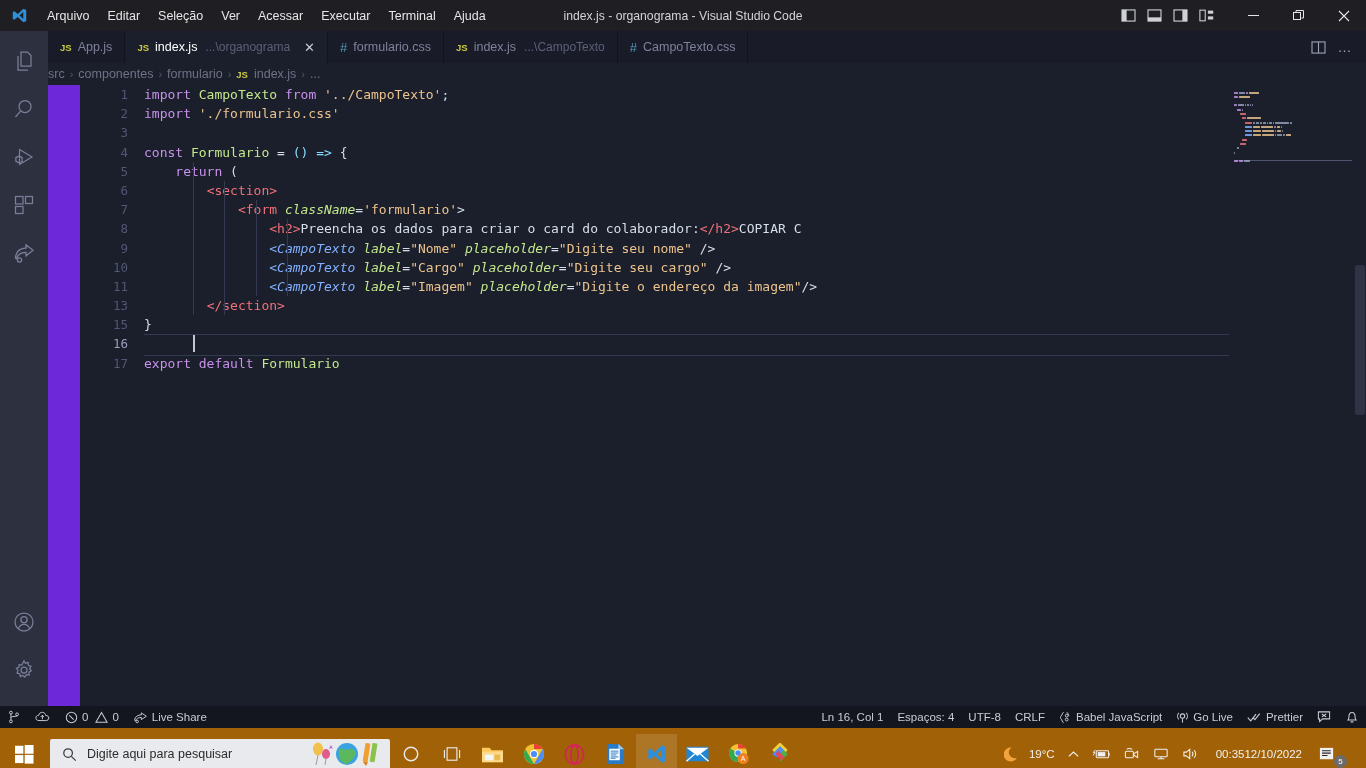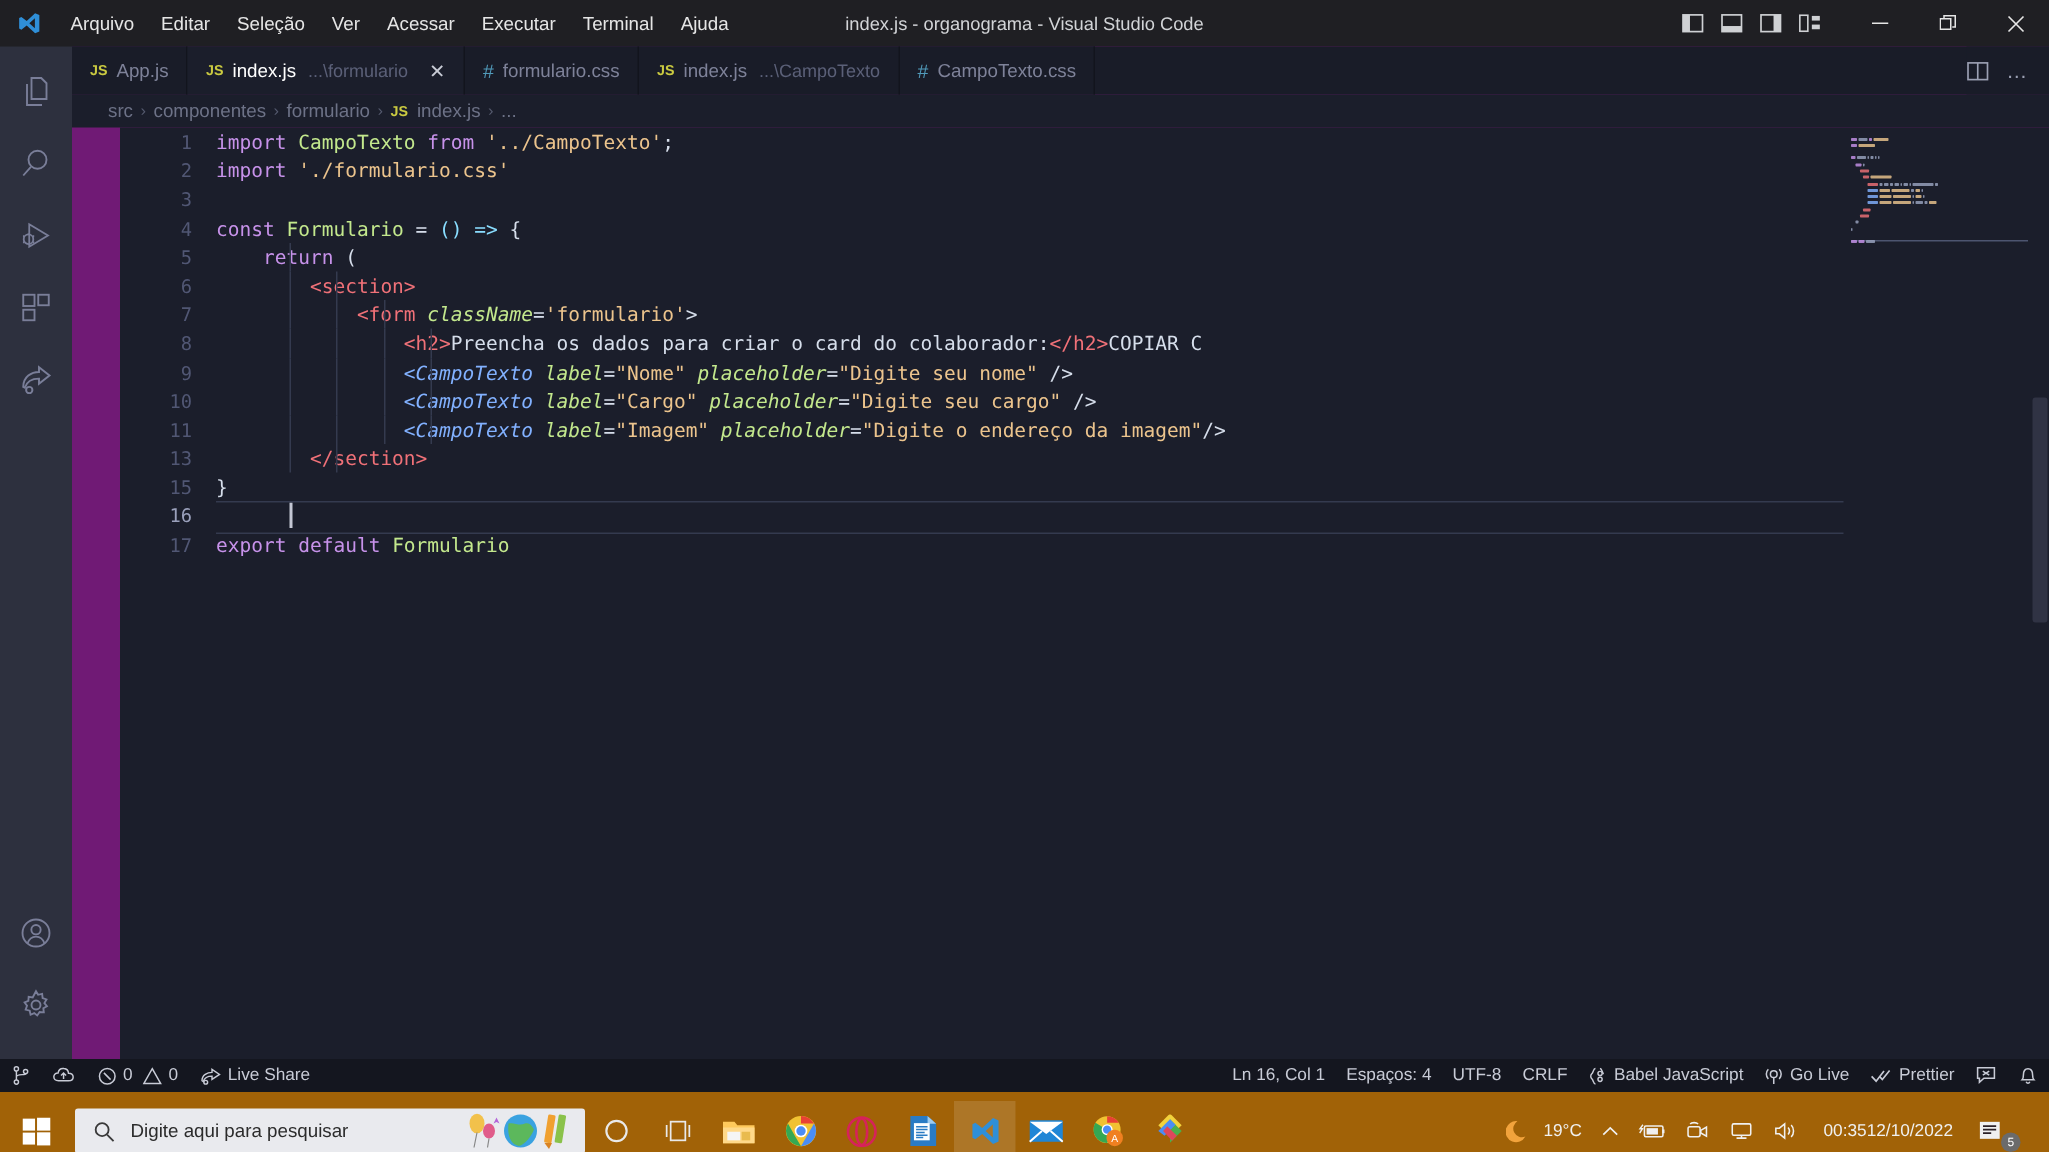--- a/index.html
+++ b/index.html
@@ -47,21 +47,21 @@
   }
   .act-icon {
     width: 48px; height: 48px; display: flex; align-items: center; justify-content: center;
     cursor: default; opacity: .82;
   }
   .act-spacer { flex: 1; }
 
   
   .editor-area {
     position: absolute; left: 48px; top: 31px; width: 1318px; height: 675px;
-    background: #701a75;
+    background: #6d28d9;
   }
   .tabbar {
     position: relative; height: 32px; background: #191c28;
     display: flex; align-items: stretch;
   }
   .tab {
     display: flex; align-items: center; gap: 6px;
     padding: 0 12px; font-size: 12.5px; color: #7e8299;
     background: #191c28; border-right: 1px solid #12141d;
     cursor: default; white-space: nowrap;
@@ -75,21 +75,21 @@
   .tab .fpath { color: #5b6078; font-size: 12px; margin-left: 2px; }
   .tab .tclose { margin-left: 8px; font-size: 13px; color: #c9ccd6; }
   .tabbar-right {
     position: absolute; right: 0; top: 0; height: 32px; display: flex;
     align-items: center; gap: 12px; padding-right: 13px; background: #191c28;
   }
   .tabbar-right .ellipsis { color: #9ba0b3; font-size: 14px; letter-spacing: 1.5px; }
 
   .breadcrumb {
     height: 22px; display: flex; align-items: center; gap: 5px;
-    padding-left: 24px; font-size: 12.5px; color: #6d7287;
+    padding-left: 0; font-size: 12.5px; color: #6d7287;
     background: #1b1e2b;
   }
   .breadcrumb .sep { color: #555a6e; font-size: 11px; }
   .breadcrumb .bc-badge { color: #cbcb41; font-size: 9.5px; font-weight: bold; margin-right: 1px; }
 
   
   .code-wrap {
     position: relative; height: 621px; background: #1b1e2b; overflow: hidden;
     font-family: "DejaVu Sans Mono", "Liberation Mono", monospace;
     font-size: 13px; line-height: 19.2px; margin-left: 32px;
@@ -313,21 +313,21 @@
   <div class="editor-area">
 
     <div class="tabbar">
       <div class="tab">
         <span class="badge js">JS</span>
         <span class="fname">App.js</span>
       </div>
       <div class="tab active">
         <span class="badge js">JS</span>
         <span class="fname">index.js</span>
-        <span class="fpath">...\formulario</span>
+        <span class="fpath">...\organograma</span>
         <span class="tclose">✕</span>
       </div>
       <div class="tab">
         <span class="badge css">#</span>
         <span class="fname">formulario.css</span>
       </div>
       <div class="tab">
         <span class="badge js">JS</span>
         <span class="fname">index.js</span>
         <span class="fpath">...\CampoTexto</span>

